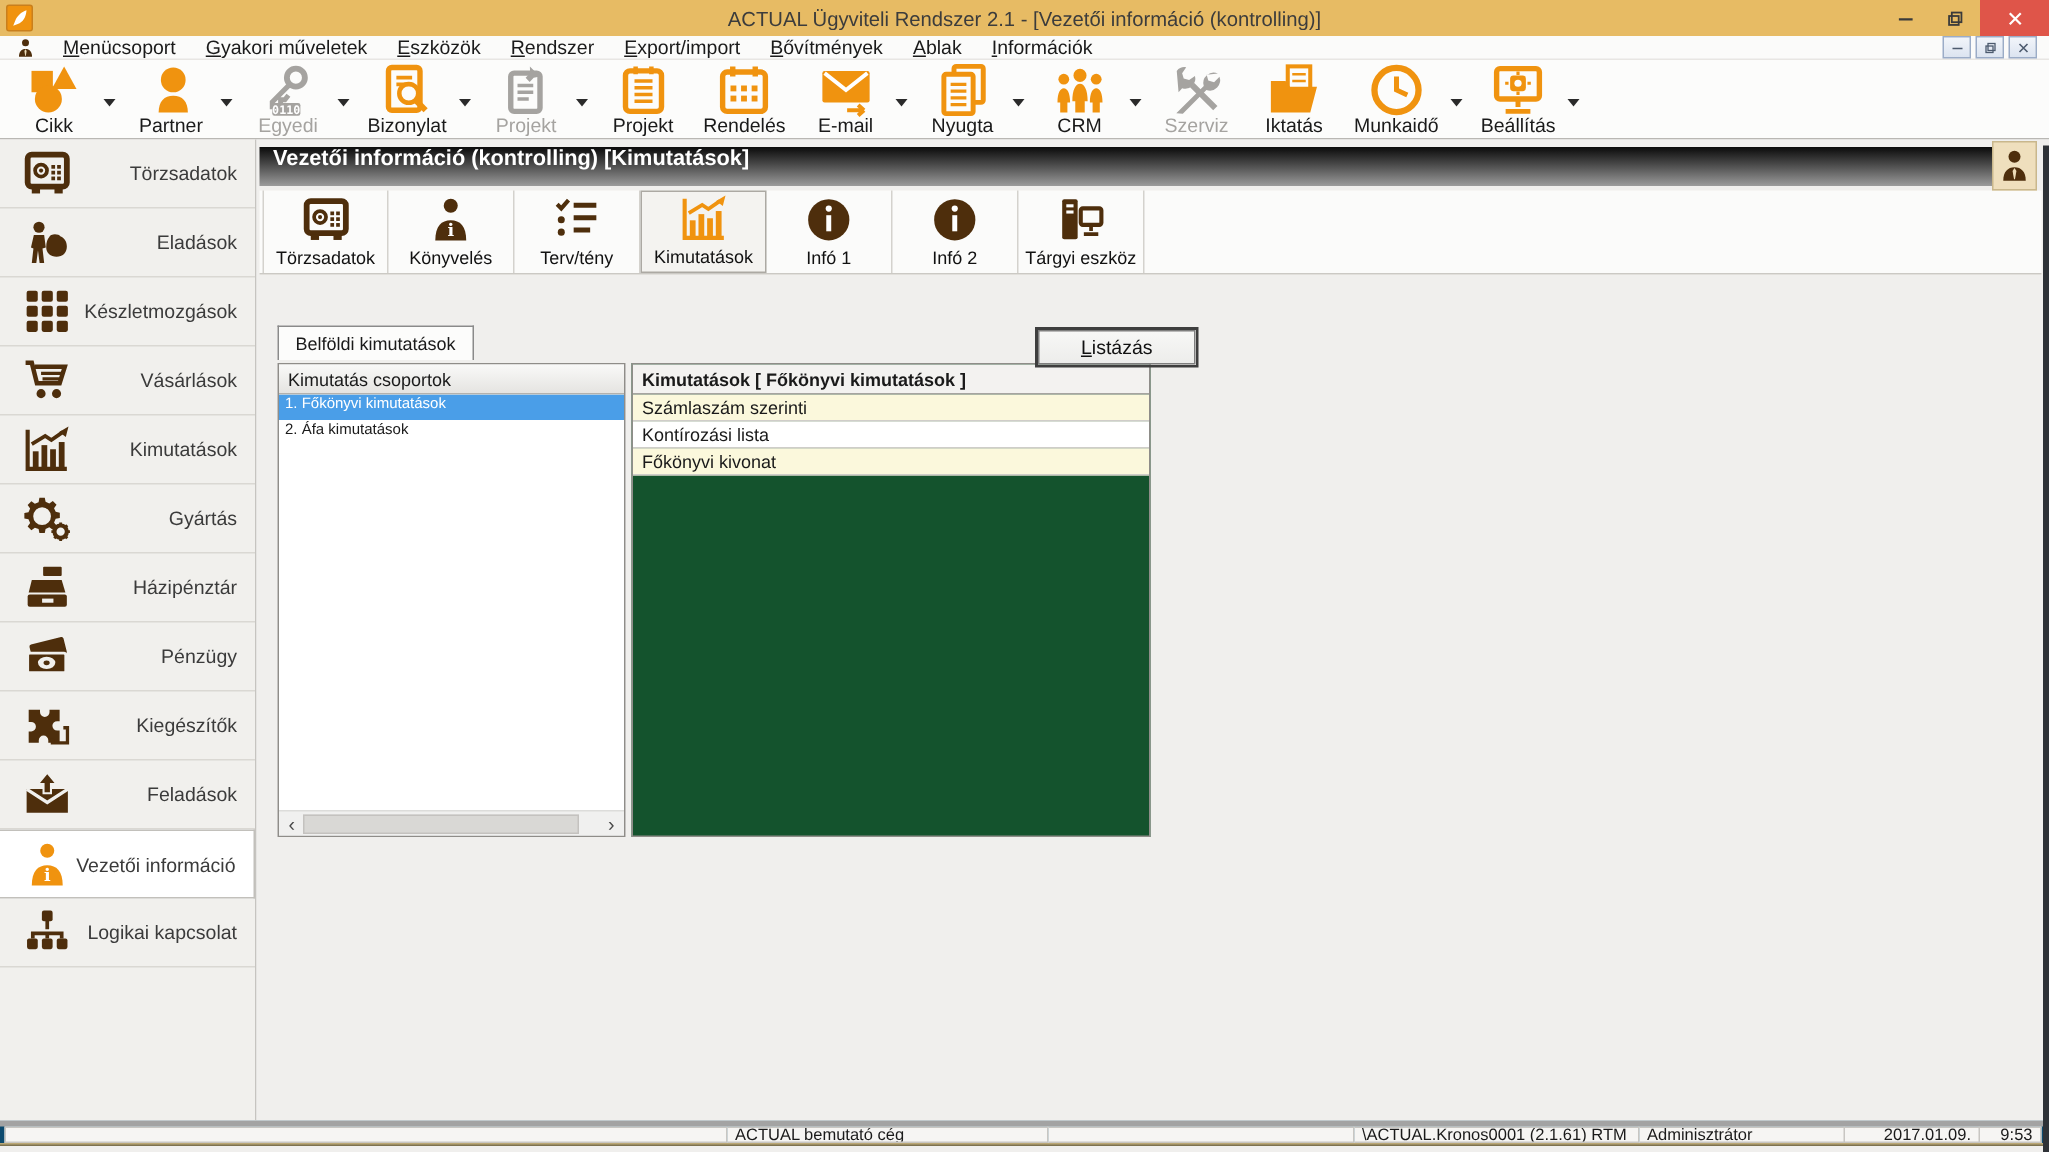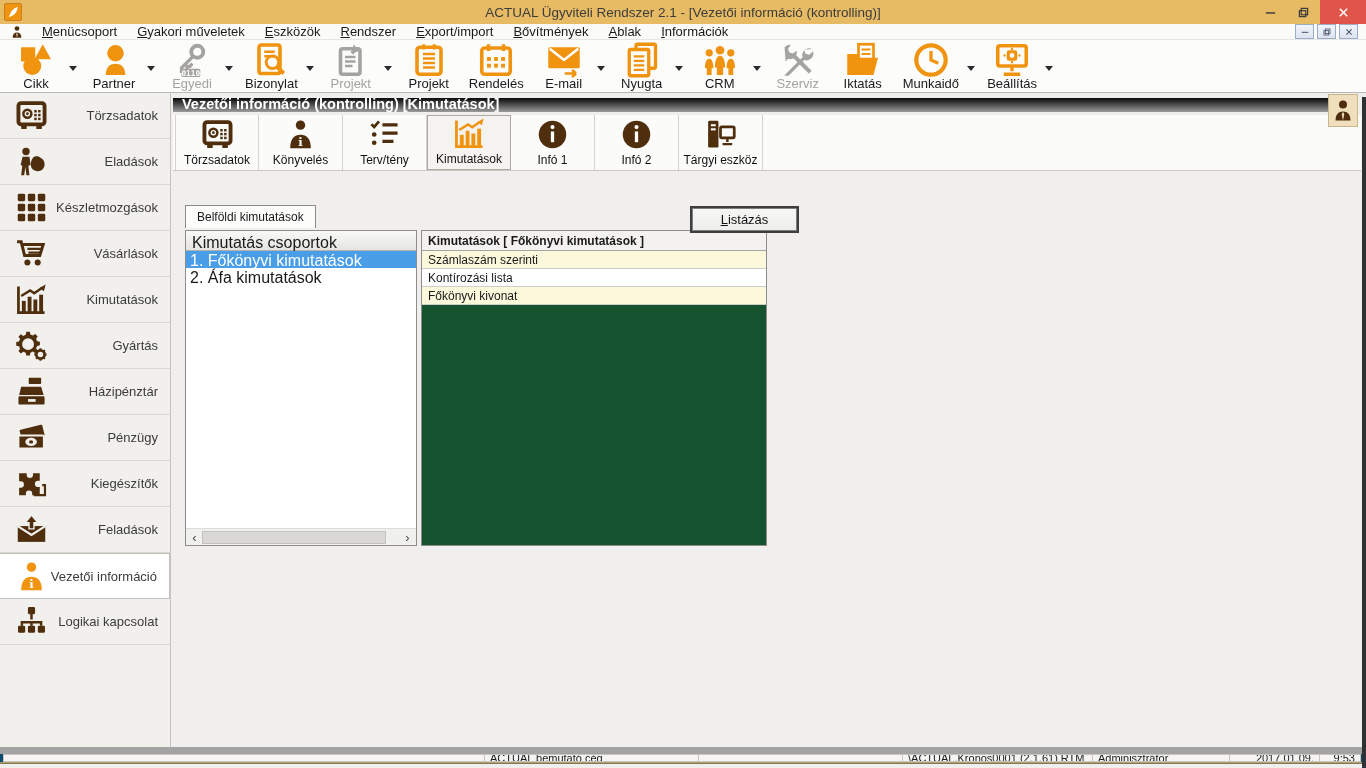--- a/index.html
+++ b/index.html
@@ -39,56 +39,56 @@
   
   .body-row{display:flex;height:654px}
   .sidebar{width:171px;flex:none;background:#F1F0ED;border-right:1px solid #C6C4C0}
   .side-item{height:46px;display:flex;align-items:center;padding:0 12px 0 15px;border-bottom:1px solid #DAD8D3;cursor:default}
   .sicon{width:33px;height:33px;color:var(--icon-brown,#4E2E0C);flex:none}
   .slabel{margin-left:auto;font-size:13px;color:#3B3B3B;white-space:nowrap}
   .side-item.selected{background:#FFFFFF;border:1px solid #C2C0BB;border-left:none}
   .side-item.selected .sicon{color:var(--accent-orange,#F0930F)}
 
   .main{flex:1;position:relative;background:#F0EFED;padding:5px 5px 0 2px;overflow:hidden}
-  .main-header{position:relative;height:14px;margin-right:4px;background:linear-gradient(180deg,var(--header-gradient-top,#0A0A0A) 0%,#4A4A4A 45%,var(--header-gradient-bottom,#9B9B9B) 100%);display:flex;align-items:flex-end}
+  .main-header{position:relative;height:26px;margin-right:4px;background:linear-gradient(180deg,var(--header-gradient-top,#0A0A0A) 0%,#4A4A4A 45%,var(--header-gradient-bottom,#9B9B9B) 100%);display:flex;align-items:flex-start}
   .htitle{color:#fff;font-weight:bold;font-size:14.5px;padding-left:9px;white-space:nowrap}
   .header-user{position:absolute;right:-1px;top:-4px;width:30px;height:33px;background:#EFDFBD;border:1px solid #C9B78C;color:var(--icon-brown,#4E2E0C);padding:2px;cursor:pointer}
 
   .module-bar{display:flex;height:56px;background:#FBFBFA;border-bottom:1px solid #CBC9C4;margin-top:3px;padding-left:2px}
   .mod-btn{width:84px;display:flex;flex-direction:column;align-items:center;justify-content:flex-end;padding:3px 0 3px;border-right:1px solid #D4D2CD;color:#111;cursor:default}
   .mod-btn:first-child{border-left:1px solid #D4D2CD}
   .micon{width:33px;height:33px;color:var(--icon-brown,#4E2E0C)}
   .mlabel{font-size:12px;margin-top:2px;white-space:nowrap}
   .mod-btn.selected{background:#F4F3F0;border:1px solid #ACA9A3}
   .mod-btn.selected .micon{color:var(--accent-orange,#F0930F)}
 
   .workspace{position:relative;margin:33px 0 0 12px;width:602px}
   .tab-row{position:relative;height:24px}
   .tab{position:absolute;left:0;top:1px;height:23px;background:#FCFCFB;border:1px solid #8A8A8A;border-bottom:none;padding:4px 11px 0;font-size:12px;cursor:default}
   .list-btn{position:absolute;right:-10px;top:4px;width:105px;height:23px;background:linear-gradient(#F7F7F6,#EDEDEB);border:1px solid #7E7E7E;box-shadow:0 0 0 2px #3E3E3E;font-size:13px;font-family:inherit;color:#111;cursor:pointer}
   .panels{display:flex;gap:4px;margin-top:2px;height:316px}
 
   .groups-panel{width:232px;flex:none;border:1px solid #8F8D89;background:#fff;display:flex;flex-direction:column}
-  .panel-header{height:20px;flex:none;background:linear-gradient(#F9F9F8,#E5E4E1);border-bottom:1px solid #B3B1AD;font-size:16px;padding:3px 0 0 6px;color:#1A1A1A}
+  .panel-header{height:20px;flex:none;background:linear-gradient(#F9F9F8,#E5E4E1);border-bottom:1px solid #B3B1AD;font-size:12px;padding:3px 0 0 6px;color:#1A1A1A}
   .groups-list{flex:1;overflow:hidden}
-  .group-item{height:17px;font-size:16px;padding:1px 0 12px 4px;white-space:nowrap;cursor:default}
+  .group-item{height:17px;font-size:10px;padding:1px 0 12px 4px;white-space:nowrap;cursor:default}
   .group-item.selected{background:var(--selection-blue,#4A9EE8);color:#fff}
   .h-scroll{height:17px;flex:none;background:#F0F0EF;border-top:1px solid #DCDCDA;display:flex;align-items:center;padding:0 1px}
   .h-arrow{width:15px;flex:none;text-align:center;font-size:13px;line-height:13px;color:#4A4A4A;cursor:pointer}
   .h-thumb{flex:1;height:13px;background:#D9D8D5;border:1px solid #C4C2BF;cursor:pointer}
   .h-gap{width:14px;flex:none}
 
   .reports-panel{width:346px;flex:none;border:1px solid #8F8D89;background:#14532d;display:flex;flex-direction:column}
   .reports-header{height:20px;flex:none;background:#F3F2F0;border-bottom:1px solid #A6A4A0;font-weight:bold;font-size:12px;padding:3px 0 0 6px}
   .reports-list{flex:1;overflow:hidden}
   .report-row{height:18px;font-size:12px;padding:2px 0 0 6px;border-bottom:1px solid #CFCDC9;background:#fff;white-space:nowrap;cursor:default}
   .report-row:nth-child(odd){background:var(--row-cream,#FBF8DC)}
 
   
-  .statusbar{height:15px;display:flex;background:#0c4a6e;border-top:7px solid #a3a3a3;font-size:11px;padding-left:3px}
+  .statusbar{height:15px;display:flex;background:#0c4a6e;border-top:4px solid #a3a3a3;font-size:11px;padding-left:3px}
   .sb-cell{height:100%;background:#F6F5F3;border:1px solid #C8C6C2;border-left:none;padding:0 5px;display:flex;align-items:center;white-space:nowrap;overflow:hidden}
   .statusbar>.sb-cell:nth-child(1){width:482px;border-left:1px solid #C8C6C2}
   .statusbar>.sb-cell:nth-child(2){width:214px}
   .statusbar>.sb-cell:nth-child(3){width:204px}
   .statusbar>.sb-cell:nth-child(4){width:190px}
   .statusbar>.sb-cell:nth-child(5){width:137px}
   .statusbar>.sb-cell:nth-child(6){width:90px;justify-content:flex-end}
   .statusbar>.sb-cell:nth-child(7){width:41px;justify-content:flex-end}
 
   .bottom-edge{height:2px;background:linear-gradient(#C9B47E,#6E6547)}

